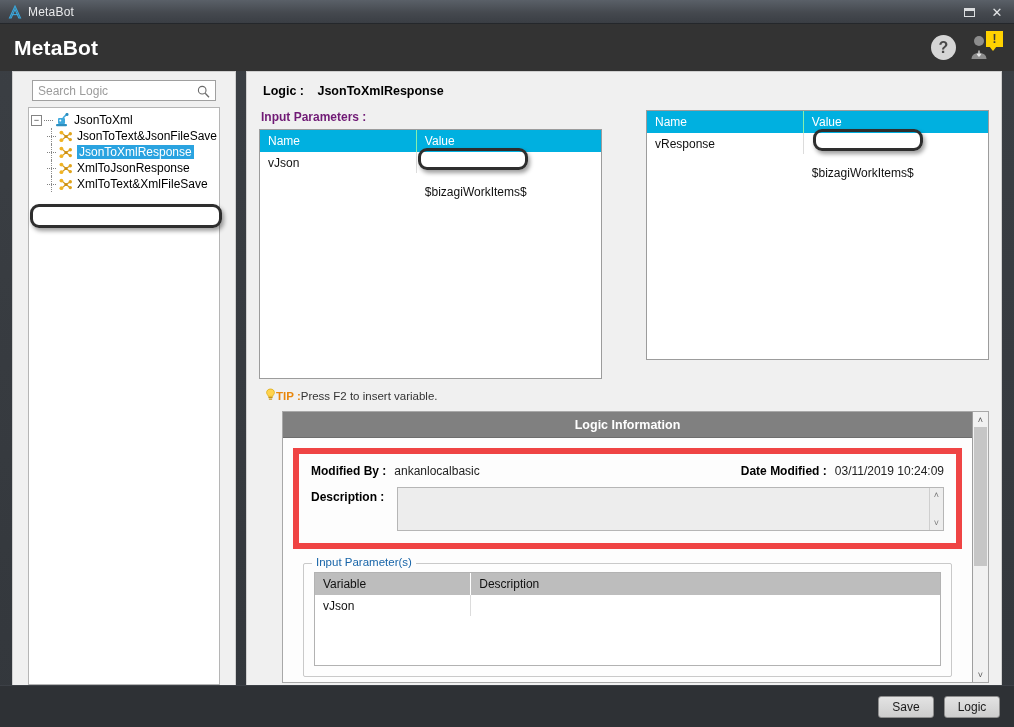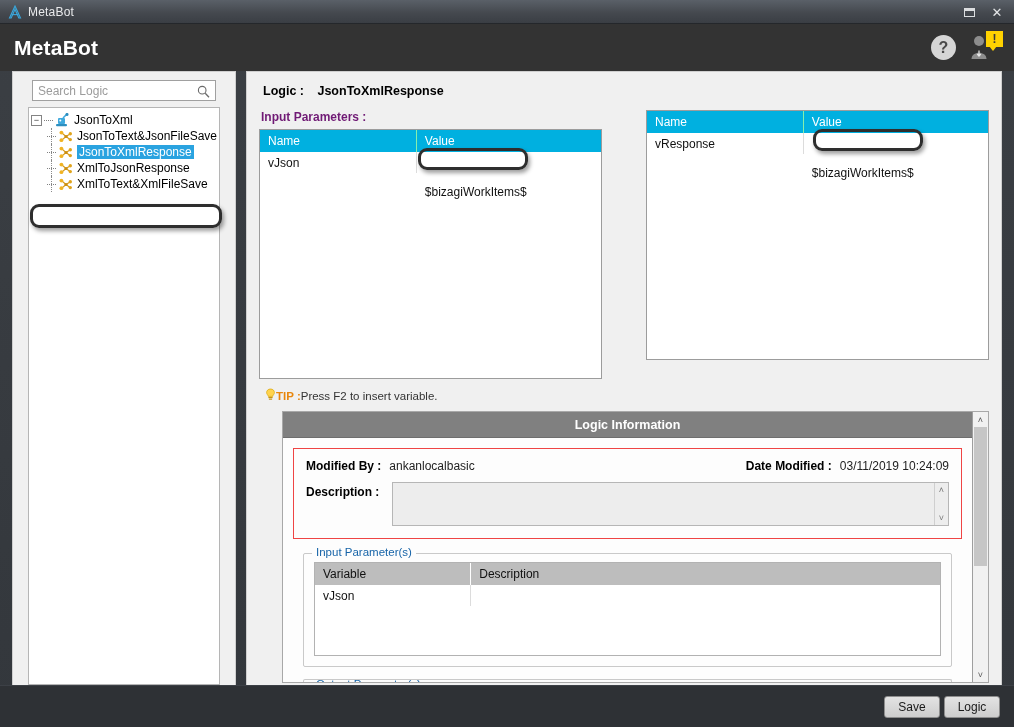--- a/index.html
+++ b/index.html
@@ -197,21 +197,21 @@
     position: relative;
     margin-left: 23px;
   }
   .info-scrollarea { flex: 1 1 auto; overflow: hidden; position: relative; }
   .info-head {
     background: #808080; color: #ffffff; font-size: 12.5px; font-weight: bold;
     height: 26px; display: flex; align-items: center; justify-content: center;
     border-bottom: 1px solid #6e6e6e;
   }
   .info-body { padding: 10px 10px 0 10px; background: #fdfdfd; }
-  .info-card { border: 1px solid #ef4444; background: #fdfdfd; padding: 10px 12px 12px 12px; }
+  .info-card { border: 6px solid #ef4444; background: #fdfdfd; padding: 10px 12px 12px 12px; }
   .meta-row { display: flex; align-items: center; font-size: 12px; }
   .meta-label { font-weight: bold; color: #000; }
   .meta-val { color: #222; margin-left: 8px; }
   .meta-right { margin-left: auto; display: flex; align-items: center; }
   .desc-row { display: flex; margin-top: 9px; }
   .desc-label { font-weight: bold; font-size: 12px; color: #000; padding-top: 3px; width: 86px; flex: 0 0 86px; }
   .desc-box {
     flex: 1 1 auto; height: 44px; background: #ededed;
     border: 1px solid #b6b6b6; position: relative;
   }
@@ -257,21 +257,21 @@
   .vs-thumb {
     position: absolute; left: 1px; right: 1px; top: 0; height: 58%;
     background: #c6c6c6; cursor: pointer;
   }
 
   
   .footer {
     position: absolute; left: 0; right: 0; bottom: 0; height: 42px;
     background: #2e3135;
     display: flex; align-items: center; justify-content: flex-end;
-    padding-right: 14px; gap: 4px;
+    padding-right: 14px; gap: 10px;
     border-top: 1px solid #3c4046;
   }
   .fbtn {
     min-width: 56px; height: 22px; padding: 0 12px;
     background: linear-gradient(to bottom,#e3e3e3,#cdcdcd);
     border: 1px solid #8d8d8d; border-radius: 3px;
     font-size: 12px; color: #1a1a1a; cursor: pointer;
     display: flex; align-items: center; justify-content: center;
     font-family: "Liberation Sans", sans-serif;
   }

